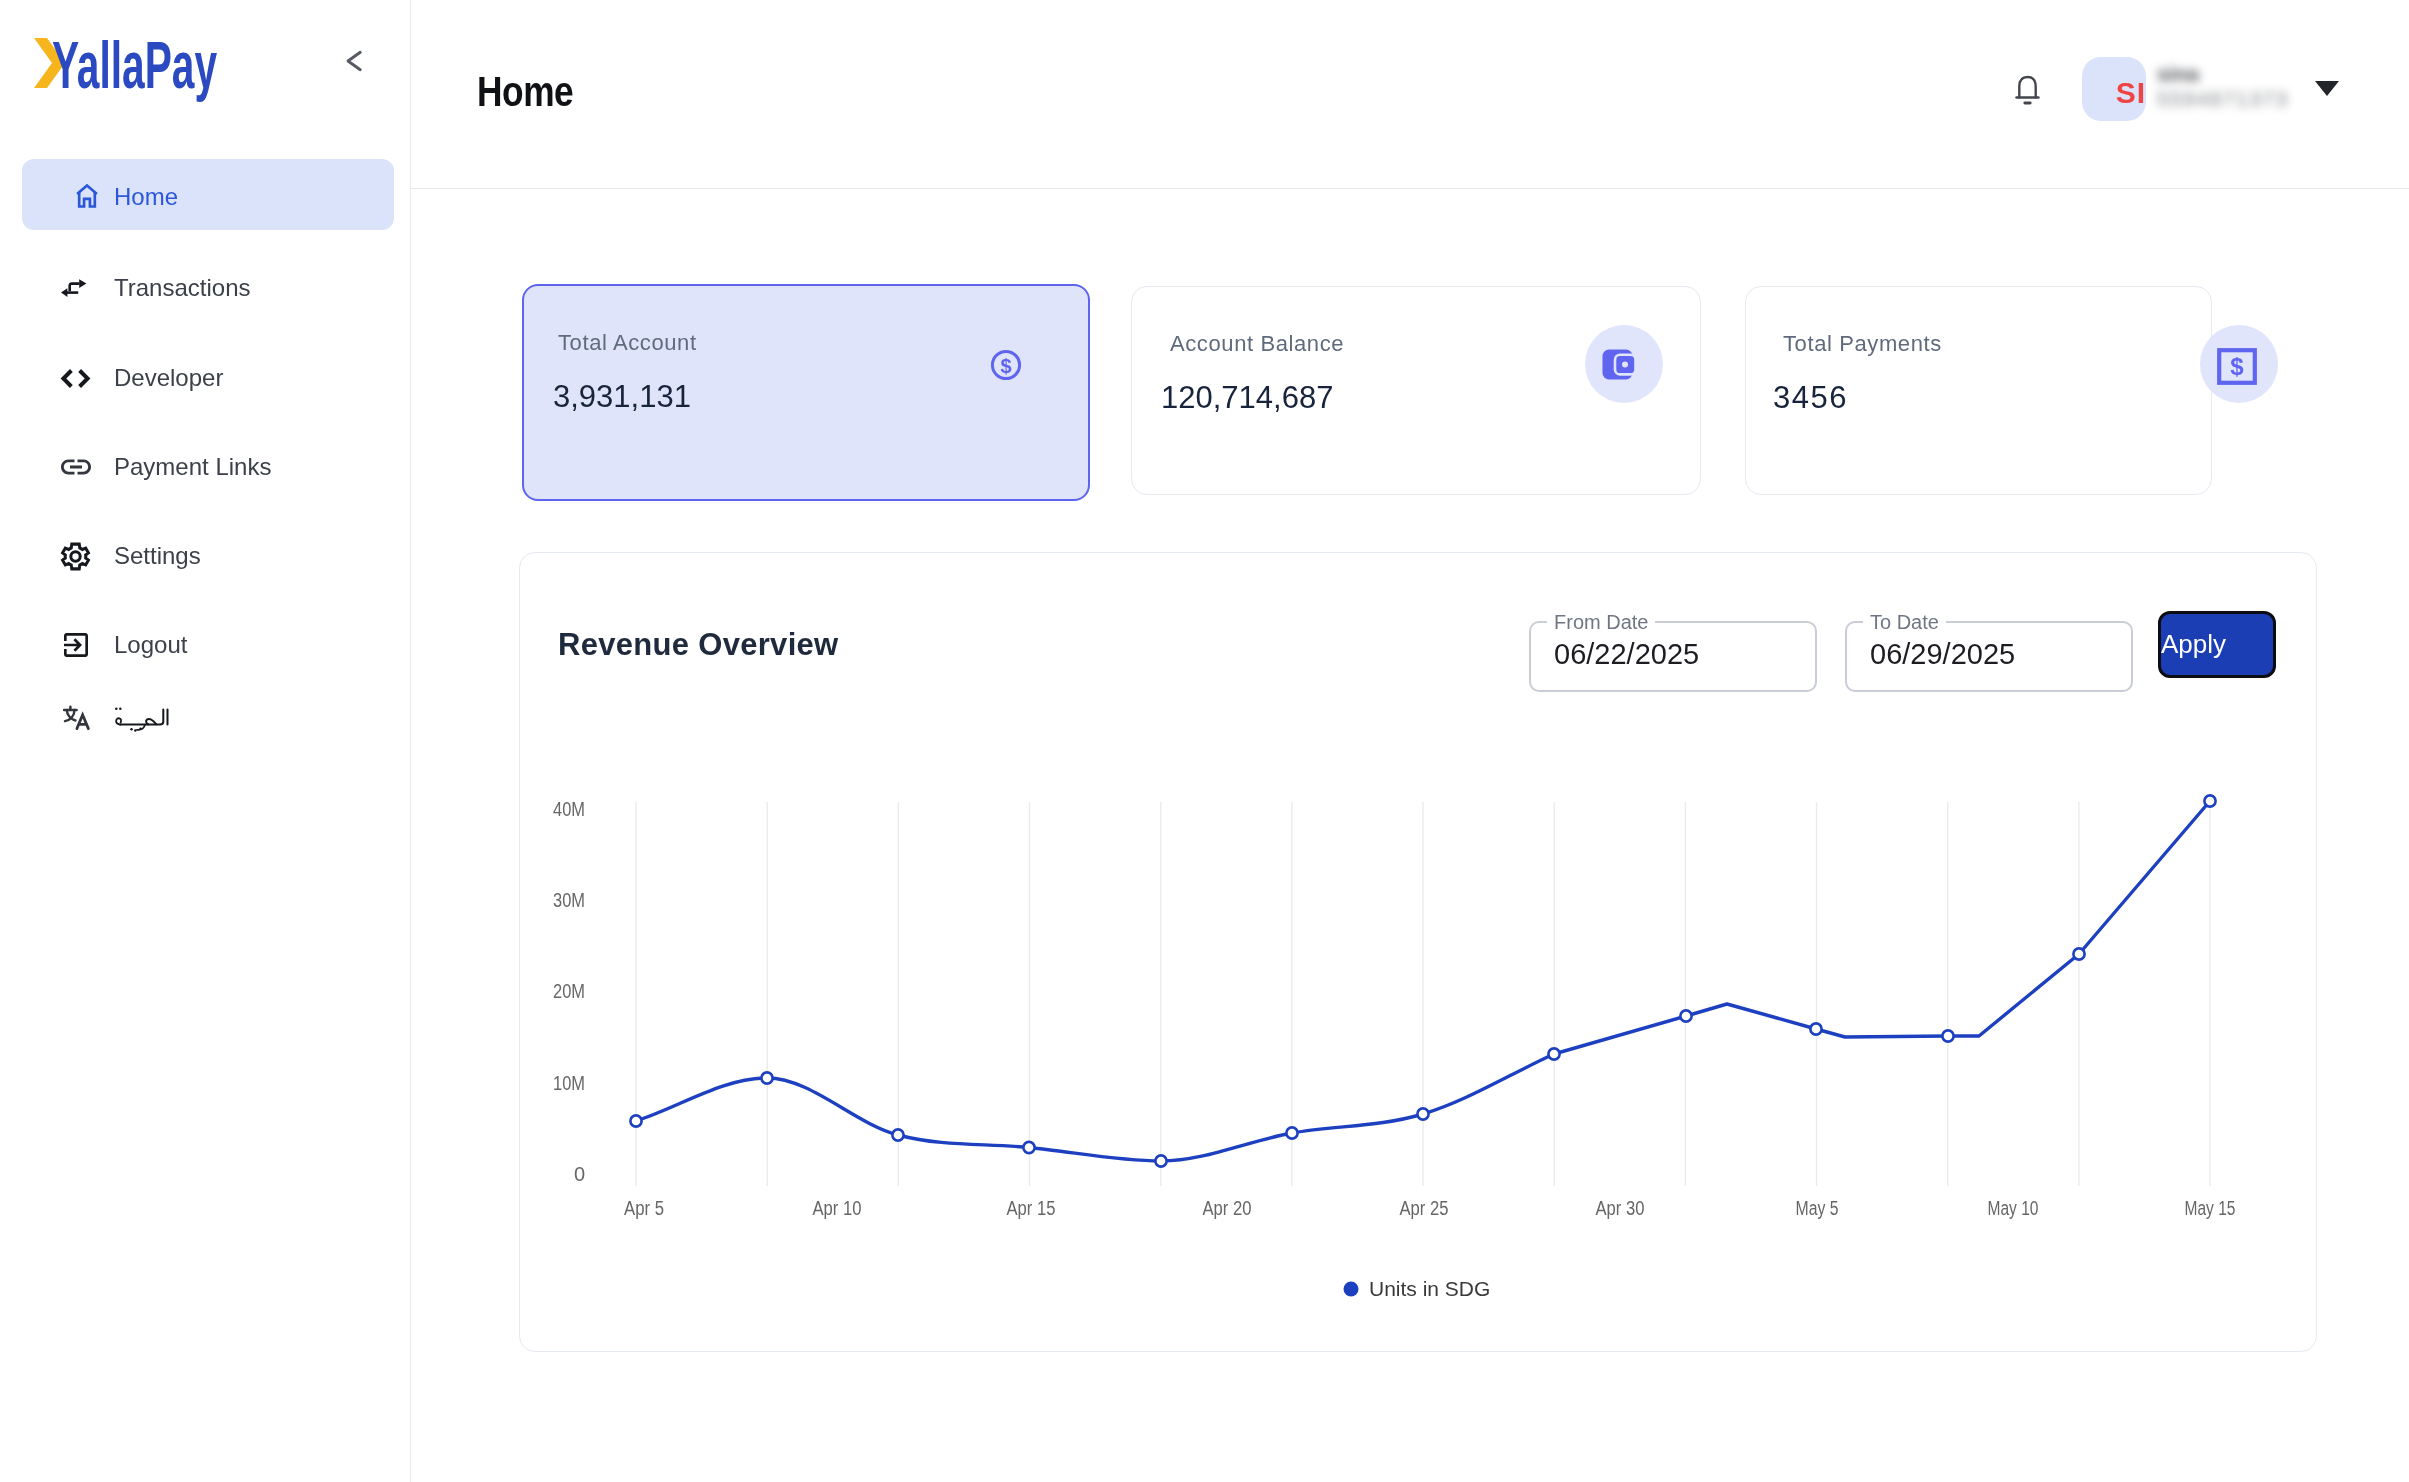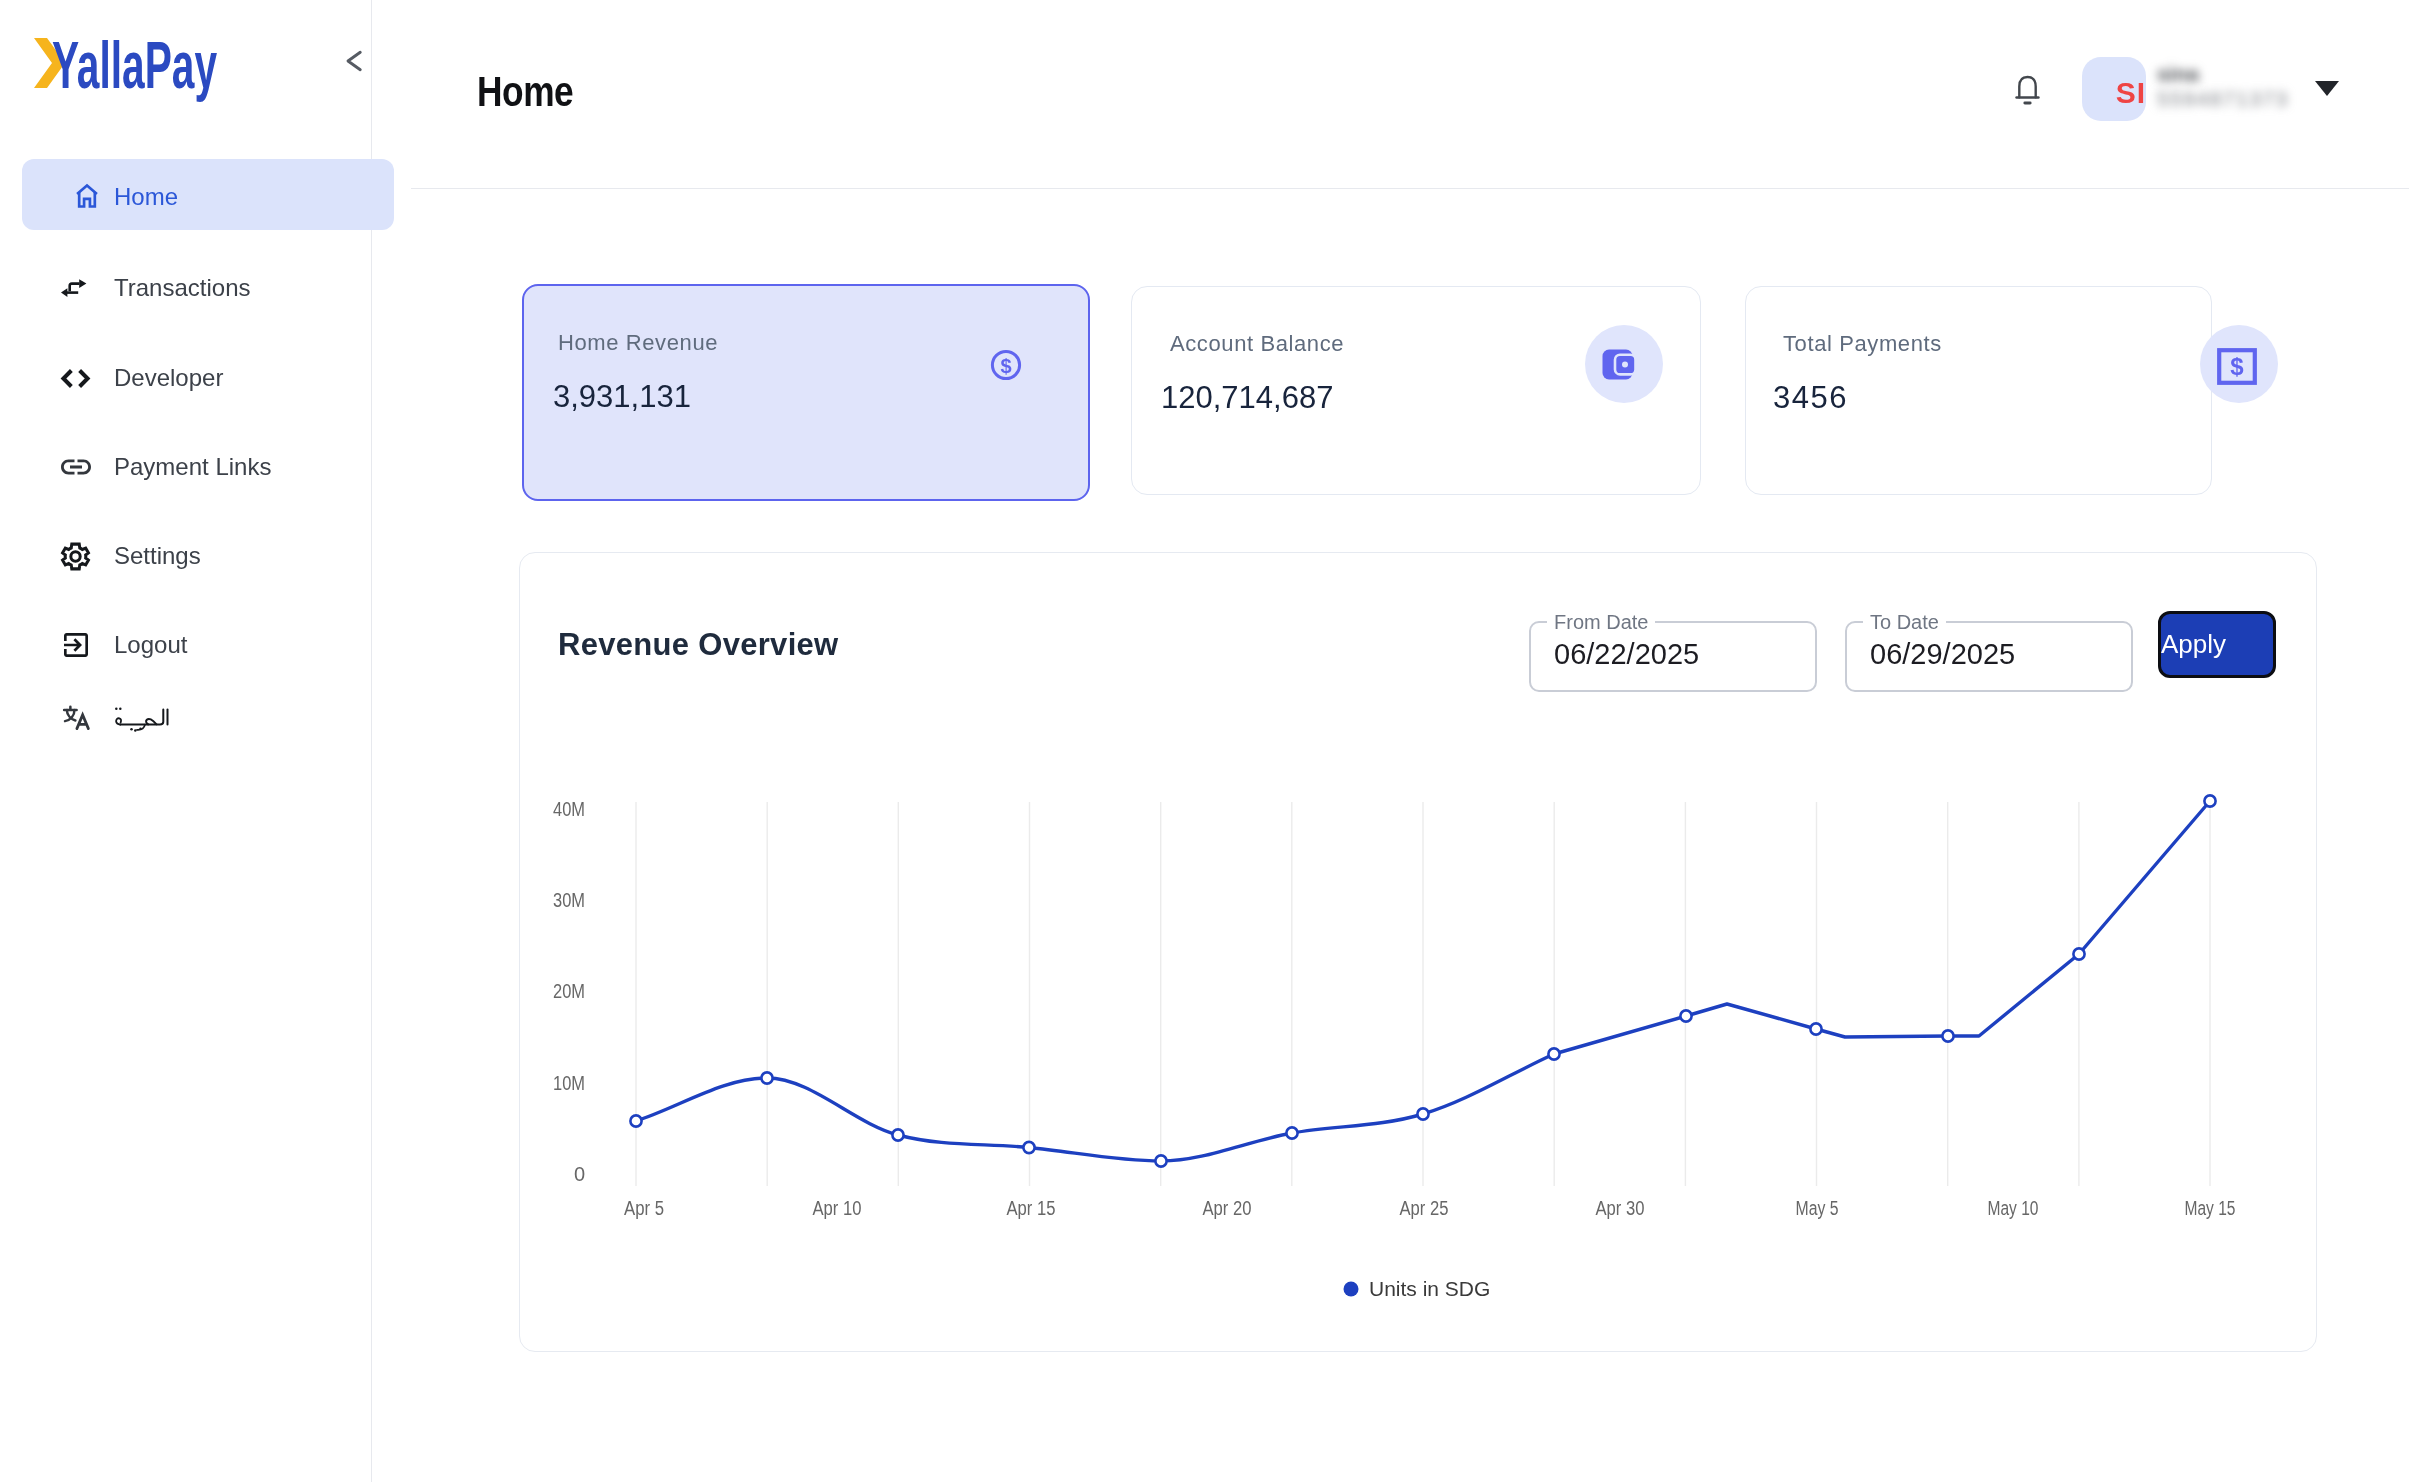--- a/index.html
+++ b/index.html
@@ -1,17 +1,17 @@
 <!DOCTYPE html>
 <html><head><meta charset="utf-8">
 <style>
 *{margin:0;padding:0;box-sizing:border-box}
 html,body{width:2409px;height:1482px;background:#fff;font-family:"Liberation Sans",sans-serif;overflow:hidden}
 .abs{position:absolute}
-.sidebar{position:absolute;left:0;top:0;width:372px;height:1482px;background:#fff;border-right:1px solid #e7e9ee}
+.sidebar{position:absolute;left:0;top:0;width:411px;height:1482px;background:#fff;border-right:1px solid #e7e9ee}
 .navtext{position:absolute;left:114px;font-size:24px;color:#3c4149;white-space:nowrap}
 .header{position:absolute;left:411px;top:0;width:1998px;height:189px;background:#fff;border-bottom:1px solid #e7e9ee}
 .card{position:absolute;background:#fff;border:1px solid #e4e9f2;border-radius:16px}
 .clabel{position:absolute;left:34px;top:44px;font-size:22px;letter-spacing:0.6px;color:#5f6b7d}
 .cvalue{position:absolute;left:29px;top:93px;font-size:31px;font-weight:normal;color:#18243c}
 .iccirc{position:absolute;width:78px;height:78px;border-radius:50%;background:#e0e5fc}
 .field{position:absolute;width:288px;height:71px;border:2px solid #c9cdd6;border-radius:10px;background:#fff}
 .flabel{position:absolute;top:-12px;left:16px;background:#fff;padding:0 7px;font-size:20px;color:#6f7683;white-space:nowrap}
 .fvalue{position:absolute;left:23px;top:15px;font-size:29px;color:#1c1c22}
 </style></head>
@@ -94,21 +94,21 @@
   <div class="abs" style="left:1671px;top:57px;width:64px;height:64px;border-radius:19px;background:#dbe3fb"></div>
   <div class="abs" style="left:1671px;top:57px;width:64px;height:76px;text-align:right;line-height:72px;font-size:30px;font-weight:bold;letter-spacing:1px;color:#ef4444">SI</div>
 
   <div class="abs" style="left:1746px;top:62px;font-size:21px;color:#4a4d52;filter:blur(5px);font-weight:bold">sina</div>
   <div class="abs" style="left:1746px;top:87px;font-size:21px;color:#7b7e84;filter:blur(5px);letter-spacing:1.5px">5594871373</div>
 
   <div class="abs" style="left:1904px;top:81px;width:0;height:0;border-left:12px solid transparent;border-right:12px solid transparent;border-top:15px solid #22252a"></div>
 </div>
 
 <div class="card" style="left:522px;top:284px;width:568px;height:217px;background:#e0e4fb;border:2px solid #5d64ee">
-  <div class="clabel">Home Revenue</div>
+  <div class="clabel">Total Account</div>
   <div class="cvalue">3,931,131</div>
   <svg class="abs" style="left:465px;top:62px" width="34" height="34" viewBox="0 0 34 34" fill="none" stroke="#6065ef">
       <circle cx="17" cy="17" r="13.6" stroke-width="3"></circle>
       <text x="17" y="25" text-anchor="middle" font-size="20" font-weight="bold" stroke="none" fill="#6065ef" font-family="Liberation Sans">$</text>
     </svg>
 </div>
 <div class="card" style="left:1131px;top:286px;width:570px;height:209px">
   <div class="clabel" style="left:38px">Account Balance</div>
   <div class="cvalue">120,714,687</div>
   <div class="iccirc" style="left:453px;top:38px"></div>

